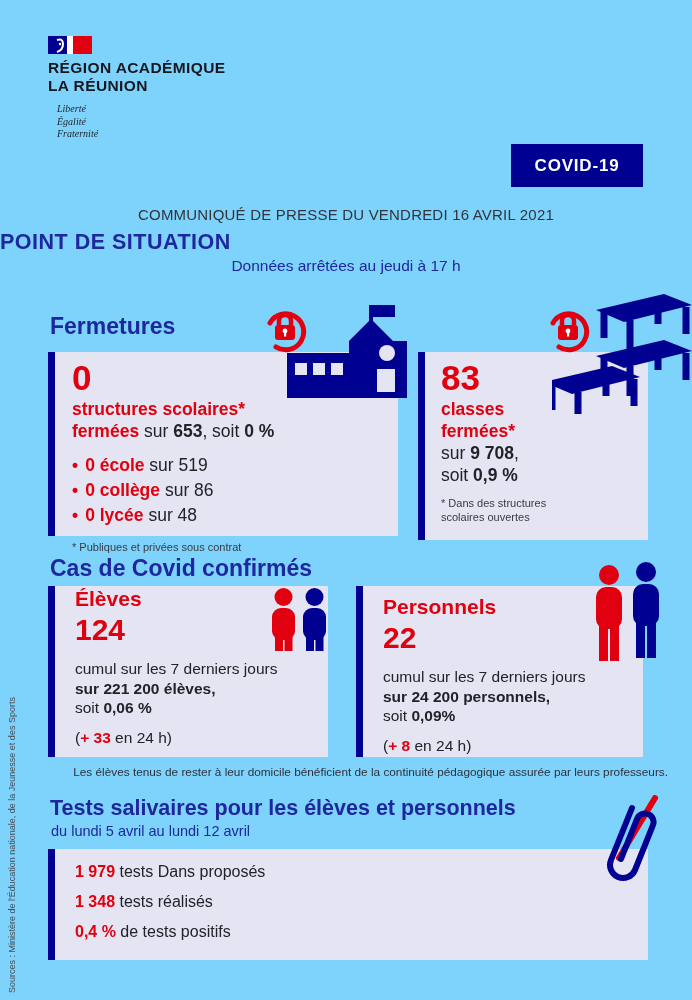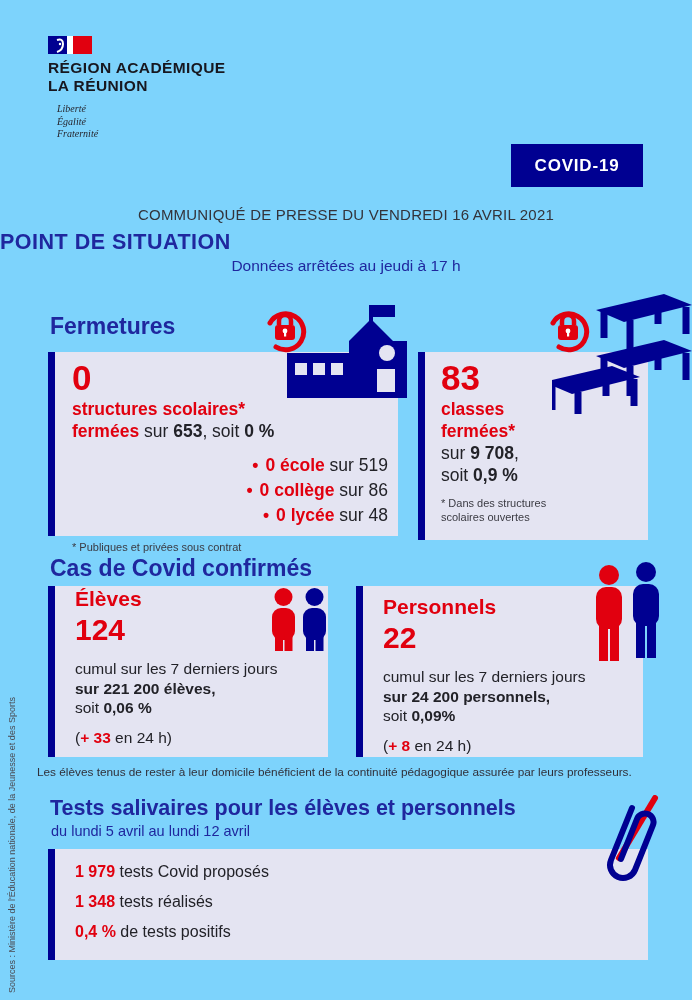--- a/index.html
+++ b/index.html
@@ -37,37 +37,37 @@
   .card-classes{left:418px;top:352px;width:230px;height:188px;padding:6px 8px 0 16px;}
   .card-eleves{left:48px;top:586px;width:280px;height:171px;padding:0 6px 0 20px;}
   .card-pers{left:356px;top:586px;width:287px;height:171px;padding:8px 6px 0 20px;}
   .card-tests{left:48px;top:849px;width:600px;height:111px;padding:14px 10px 0 20px;
               display:flex;flex-direction:column;gap:12px;}
 
   .big{font-size:35px;line-height:40px;font-weight:bold;color:var(--red);}
   .rl{font-size:17.5px;line-height:22px;font-weight:bold;color:var(--red);}
   .bl{font-size:17.5px;line-height:22px;color:#222228;}
   .bl b{color:#222228;}
-  .bullets{margin:11px 0 12px 0;padding:0;list-style:none;text-align:right;}
+  .bullets{margin:11px 0 12px 0;padding:0;list-style:none;}
   .bullets li{font-size:17.5px;line-height:25px;color:#222228;}
   .dot{color:var(--red);font-weight:bold;margin-right:7px;}
   .redb{color:var(--red);font-weight:bold;}
   .fn{font-size:11px;line-height:14px;color:#3a3a42;margin-top:10px;}
 
   .ctitle{font-size:21px;font-weight:bold;color:var(--red);line-height:26px;}
   .cbig{font-size:30px;font-weight:bold;color:var(--red);line-height:36px;}
   .cbody{font-size:15.5px;line-height:19.5px;margin-top:11px;color:#222228;}
   .cbody b{color:#222228;}
   .delta{font-size:15.5px;margin-top:11px;color:#222228;}
   .delta .r{color:var(--red);font-weight:bold;}
 
   .trow{font-size:16px;color:#222228;}
   .trow .r{color:var(--red);font-weight:bold;}
 
-  .note{position:absolute;left:37px;top:765px;width:615px;font-size:11.8px;color:#30303a;}
+  .note{position:absolute;left:53px;top:765px;width:615px;font-size:11.8px;color:#30303a;text-align:right;}
 
   .sources{position:absolute;left:7px;top:993px;transform:rotate(-90deg);transform-origin:0 0;
            white-space:nowrap;font-size:9px;color:#4a4a52;}
 
   
   .icon{position:absolute;z-index:3;}
   #icon-lock-structures{left:263px;top:306px;width:44px;height:48px;}
   #icon-school{left:287px;top:303px;width:120px;height:95px;}
   #icon-lock-classes{left:546px;top:306px;width:44px;height:48px;}
   #icon-desks{left:552px;top:294px;width:140px;height:120px;}
@@ -220,21 +220,21 @@
     <use href="#adult" transform="translate(0,3)" class="f-red"></use>
     <use href="#adult" transform="translate(37,0)" class="f-blue"></use>
   </svg>
 
   <div class="note">Les élèves tenus de rester à leur domicile bénéficient de la continuité pédagogique assurée par leurs professeurs.</div>
 
   <div class="sec-h" id="h-tests">Tests salivaires pour les élèves et personnels</div>
   <div class="tests-sub">du lundi 5 avril au lundi 12 avril</div>
 
   <div class="card card-tests">
-    <div class="trow"><span class="r">1 979</span><span> tests Covid proposés</span></div>
+    <div class="trow"><span class="r">1 979</span><span> tests Dans proposés</span></div>
     <div class="trow"><span class="r">1 348</span><span> tests réalisés</span></div>
     <div class="trow"><span class="r">0,4 %</span><span> de tests positifs</span></div>
   </div>
 
   <svg class="icon" id="icon-clip" viewBox="0 0 66 92">
     <path d="M62 3 L26 63" stroke-width="6" stroke-linecap="round" fill="none" class="s-red"></path>
     <path d="M39 13 L18 65 a13 13 0 0 0 24 10 L60 30 a8.5 8.5 0 0 0 -16 -6 L28 64" stroke-width="6" fill="none" stroke-linecap="round" stroke-linejoin="round" class="s-blue"></path>
   </svg>
 
   <div class="sources">Sources : Ministère de l'Éducation nationale, de la Jeunesse et des Sports</div>

